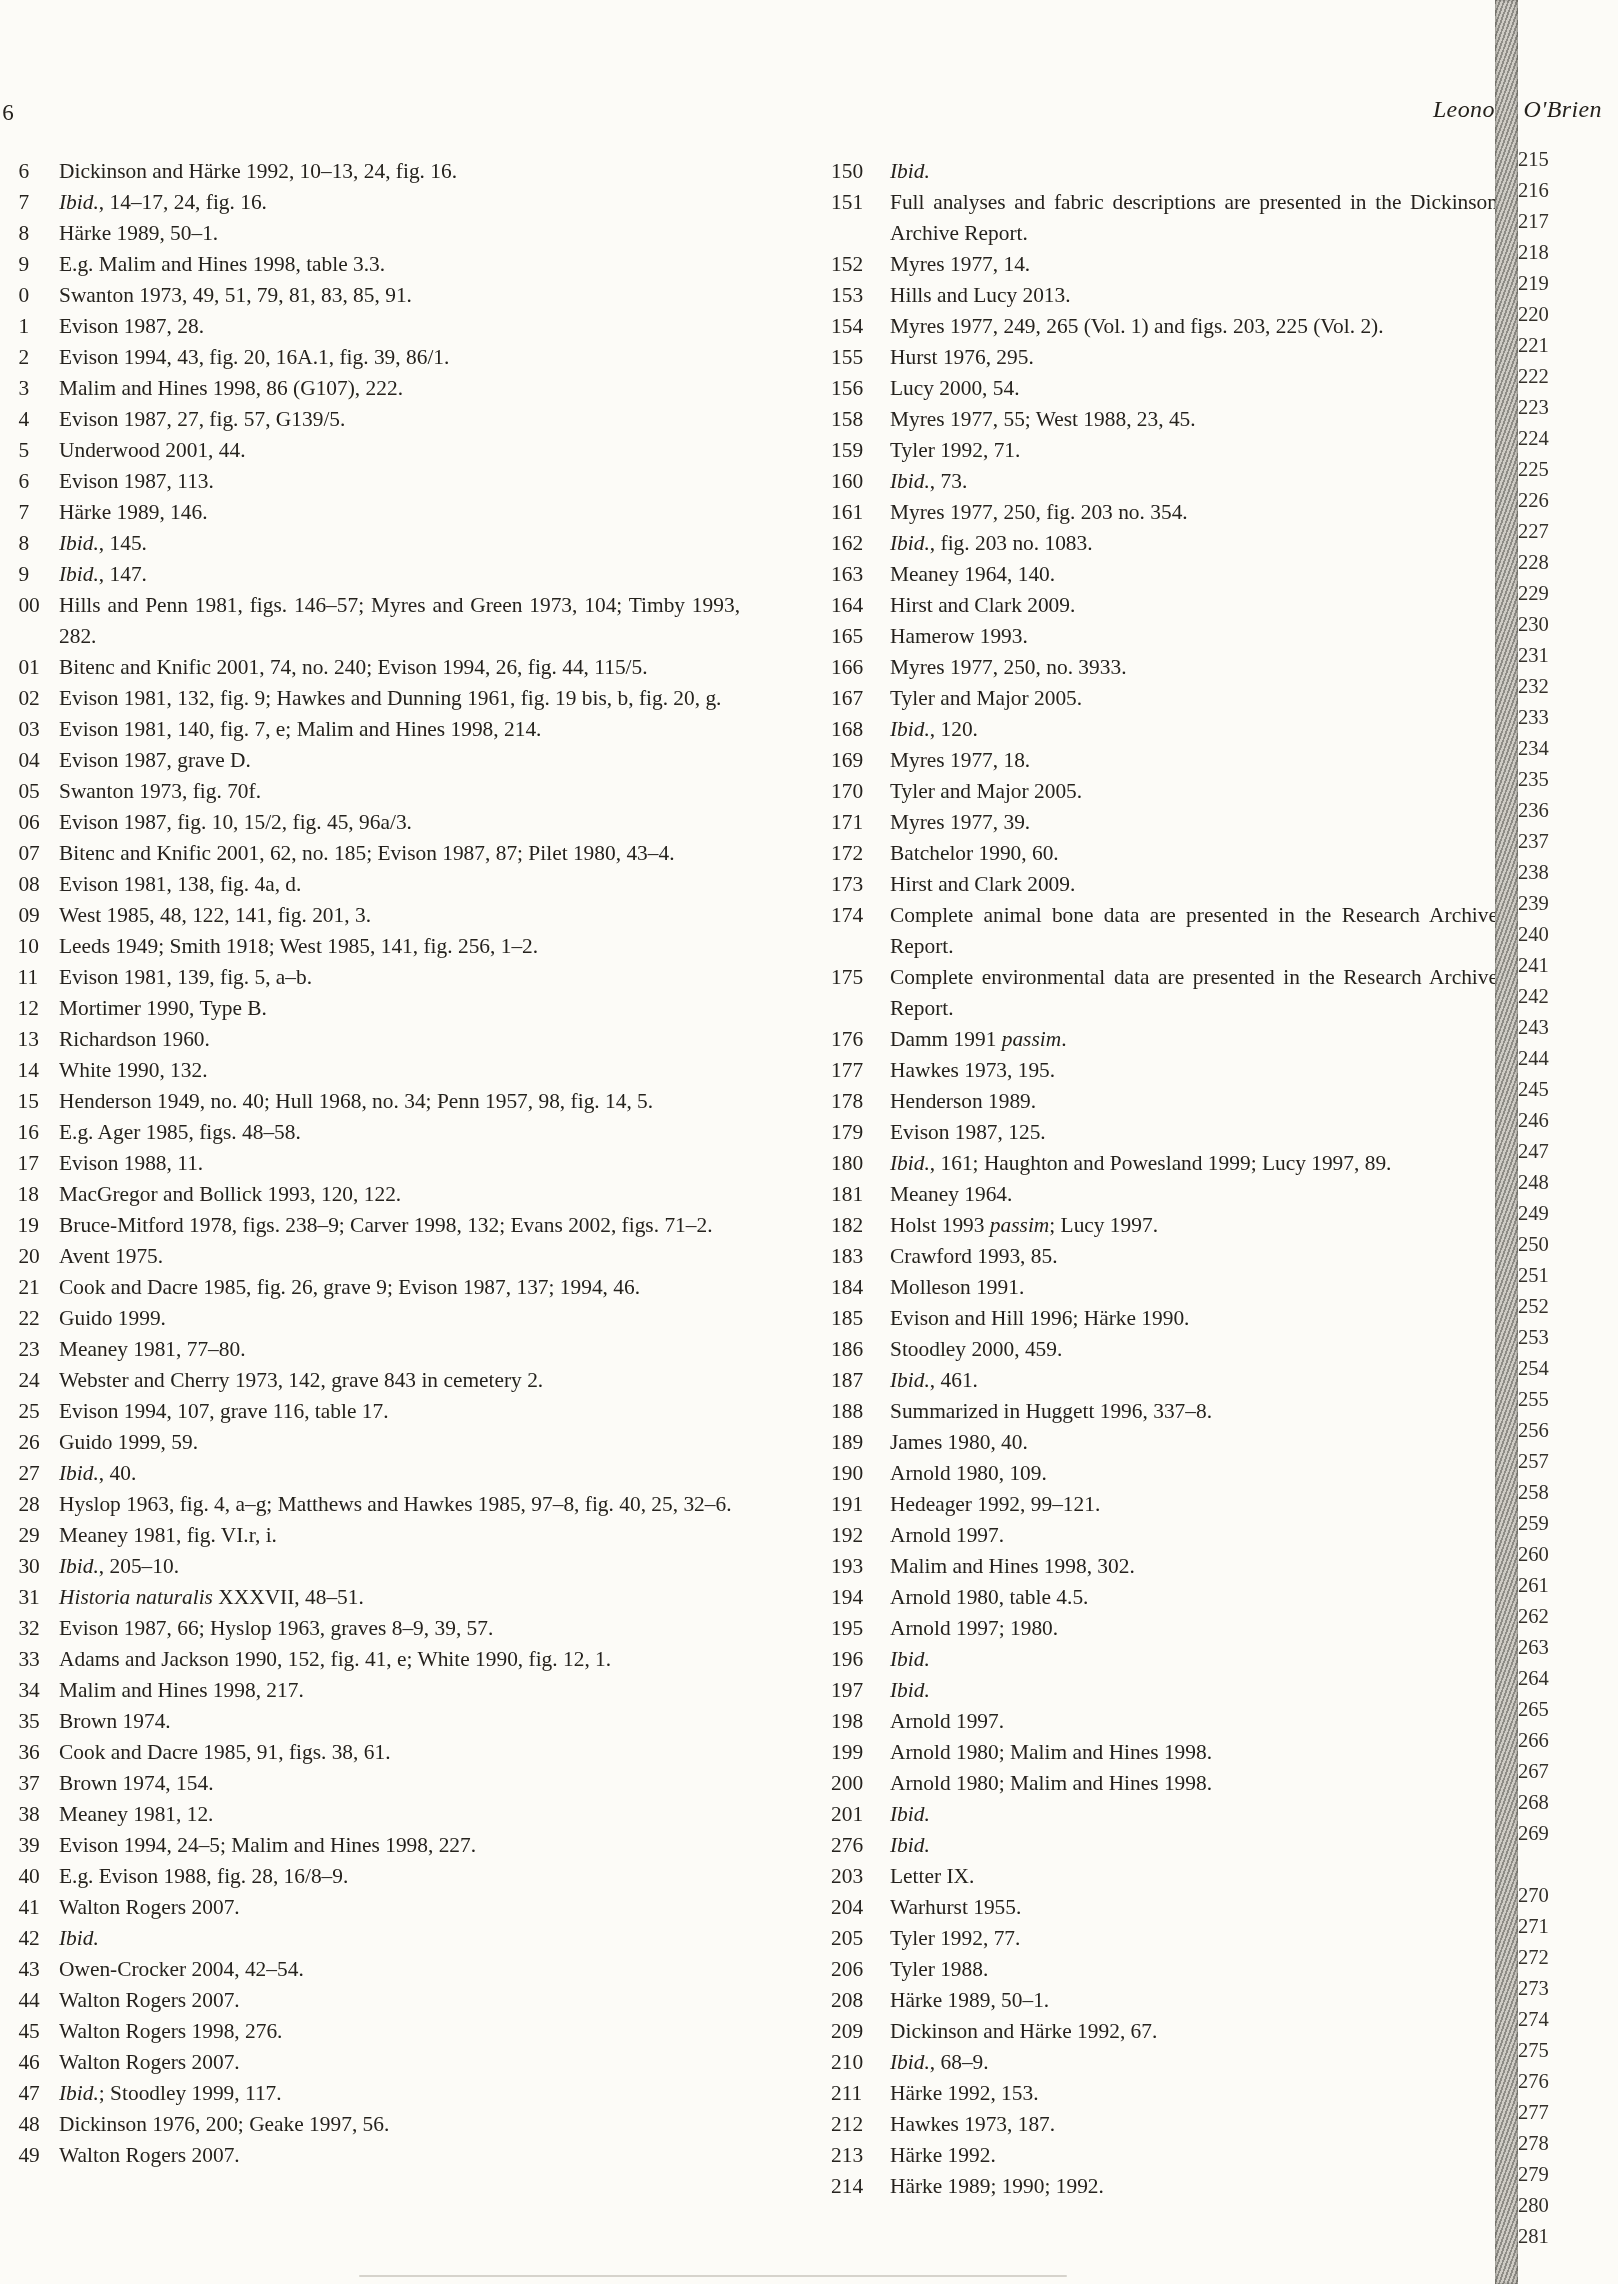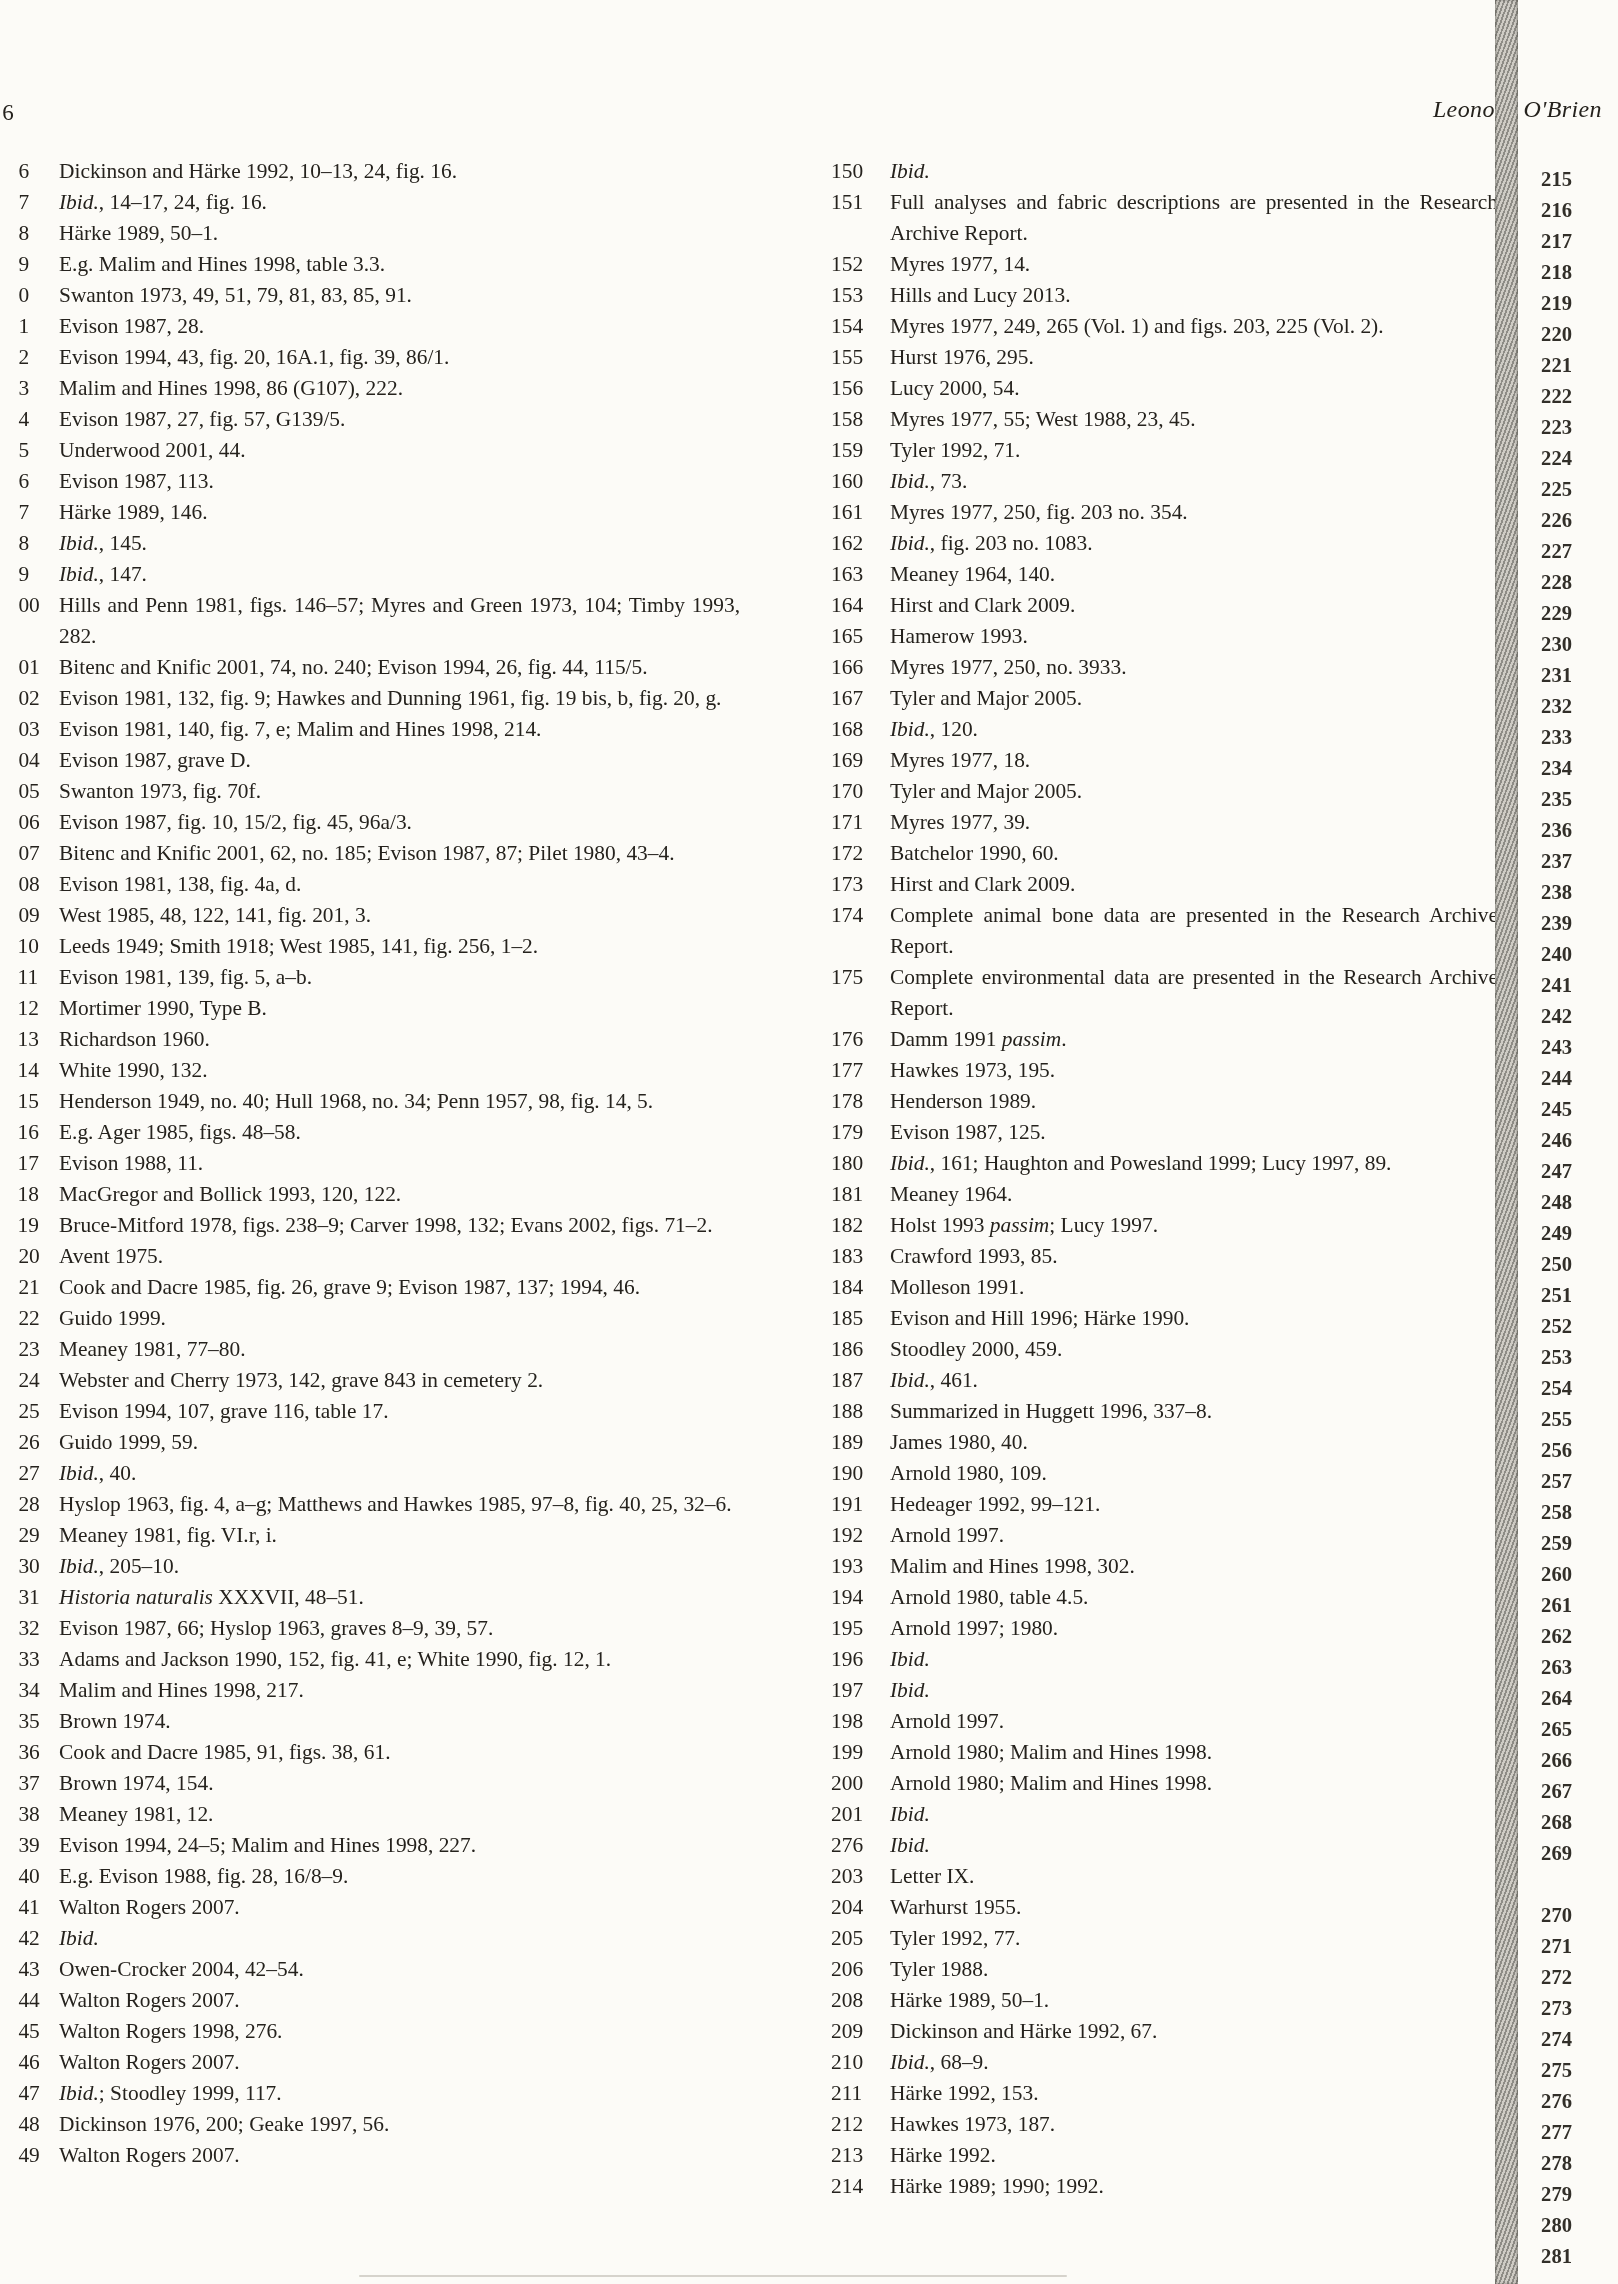--- a/index.html
+++ b/index.html
@@ -25,21 +25,21 @@
   .note .ntext { display:inline; }
 
   
   .numclip { position:absolute; left:18.4px; top:0; width:34px; overflow:hidden; white-space:nowrap; }
   .numclip .num { display:inline-block; margin-left:-10.7px; }
 
   
   .numcol { position:absolute; left:0; top:0; }
 
   
-  #margin-col { position:absolute; left:1518px; top:164px; width:54px; text-align:right; color:#322f29;font-weight:bold; }
+  #margin-col { position:absolute; left:1518px; top:144px; width:54px; text-align:left; color:#322f29; }
   .mline { height:31px; font-size:20.6px; }
 
   
   .stripe {
     position:absolute; left:1495px; top:0; width:23px; height:2284px;
     background:repeating-linear-gradient(110deg,#8e8c86 0px,#8e8c86 1.8px,#cfccc5 1.8px,#cfccc5 4px);
     box-shadow: inset 1.5px 0 2.2px rgba(60,58,52,.35), inset -1.5px 0 2.2px rgba(60,58,52,.35);
   }
 
   .bottom-edge { position:absolute; left:359px; top:2275px; width:708px; height:2.2px; background:#b7b3aa; opacity:.55; border-radius:1.5px; }
@@ -115,21 +115,21 @@
     <div class="note"><span class="numclip"><span class="num">143</span></span><span class="ntext">Owen-Crocker 2004, 42–54.</span></div>
     <div class="note"><span class="numclip"><span class="num">144</span></span><span class="ntext">Walton Rogers 2007.</span></div>
     <div class="note"><span class="numclip"><span class="num">145</span></span><span class="ntext">Walton Rogers 1998, 276.</span></div>
     <div class="note"><span class="numclip"><span class="num">146</span></span><span class="ntext">Walton Rogers 2007.</span></div>
     <div class="note"><span class="numclip"><span class="num">147</span></span><span class="ntext"><i>Ibid.</i>; Stoodley 1999, 117.</span></div>
     <div class="note"><span class="numclip"><span class="num">148</span></span><span class="ntext">Dickinson 1976, 200; Geake 1997, 56.</span></div>
     <div class="note"><span class="numclip"><span class="num">149</span></span><span class="ntext">Walton Rogers 2007.</span></div>
   </div>
 <div id="col-right" class="notes-col">
     <div class="note"><span class="numcol"><span class="num">150</span></span><span class="ntext"><i>Ibid.</i></span></div>
-    <div class="note"><span class="numcol"><span class="num">151</span></span><span class="ntext">Full analyses and fabric descriptions are presented in the Research Archive Report.</span></div>
+    <div class="note"><span class="numcol"><span class="num">151</span></span><span class="ntext">Full analyses and fabric descriptions are presented in the Dickinson Archive Report.</span></div>
     <div class="note"><span class="numcol"><span class="num">152</span></span><span class="ntext">Myres 1977, 14.</span></div>
     <div class="note"><span class="numcol"><span class="num">153</span></span><span class="ntext">Hills and Lucy 2013.</span></div>
     <div class="note"><span class="numcol"><span class="num">154</span></span><span class="ntext">Myres 1977, 249, 265 (Vol. 1) and figs. 203, 225 (Vol. 2).</span></div>
     <div class="note"><span class="numcol"><span class="num">155</span></span><span class="ntext">Hurst 1976, 295.</span></div>
     <div class="note"><span class="numcol"><span class="num">156</span></span><span class="ntext">Lucy 2000, 54.</span></div>
     <div class="note"><span class="numcol"><span class="num">158</span></span><span class="ntext">Myres 1977, 55; West 1988, 23, 45.</span></div>
     <div class="note"><span class="numcol"><span class="num">159</span></span><span class="ntext">Tyler 1992, 71.</span></div>
     <div class="note"><span class="numcol"><span class="num">160</span></span><span class="ntext"><i>Ibid.</i>, 73.</span></div>
     <div class="note"><span class="numcol"><span class="num">161</span></span><span class="ntext">Myres 1977, 250, fig. 203 no. 354.</span></div>
     <div class="note"><span class="numcol"><span class="num">162</span></span><span class="ntext"><i>Ibid.</i>, fig. 203 no. 1083.</span></div>

